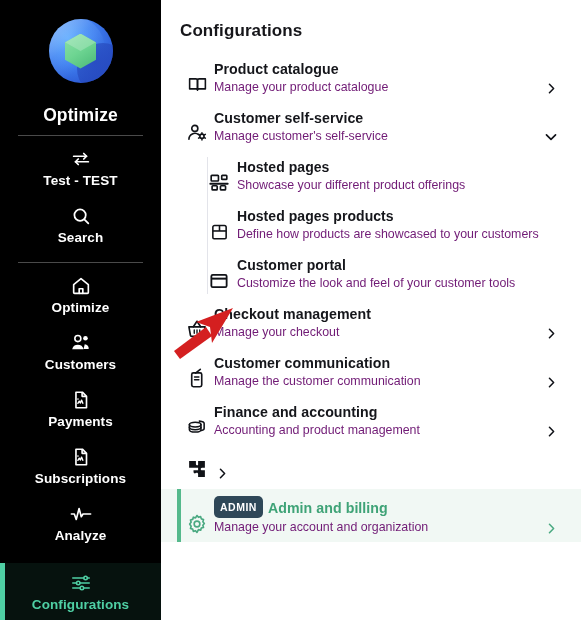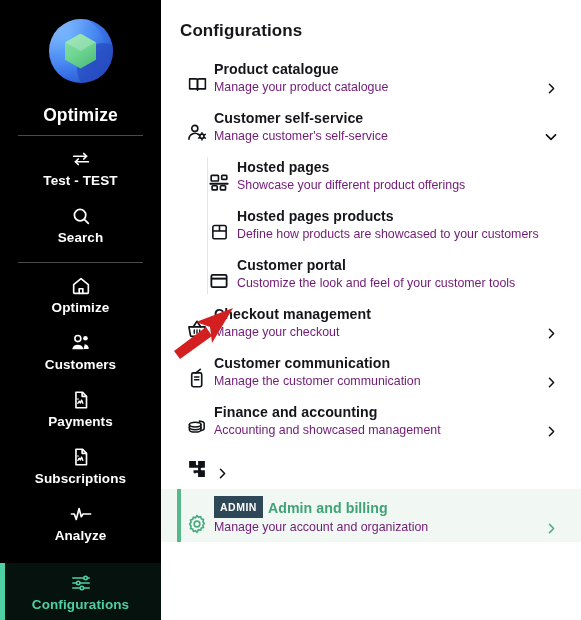--- a/index.html
+++ b/index.html
@@ -210,21 +210,21 @@
   .row.highlight .row-title { color: #3fa377; }
   .row.highlight .row-chev { color: #4aa981; }
   .badge {
     display: inline-block;
     background: #2f4858;
     color: #ffffff;
     font-size: 10.5px;
     font-weight: 700;
     letter-spacing: .5px;
     padding: 2px 6px 2px 6px;
-    border-radius: 0;
+    border-radius: 5px;
     vertical-align: 2px;
     margin-right: 5px;
   }
 
   
   .annot {
     position: absolute;
     left: 0; top: 0;
     width: 581px; height: 620px;
     pointer-events: none;
@@ -480,21 +480,21 @@
         <div class="row-ico">
           <svg width="22" height="22" viewBox="0 0 24 24" fill="none" stroke="#111318" stroke-width="1.7" stroke-linecap="round" stroke-linejoin="round">
             <ellipse cx="10" cy="9.4" rx="6.3" ry="2.5"></ellipse>
             <path d="M3.7 9.4v5.6c0 1.4 2.8 2.5 6.3 2.5s6.3-1.1 6.3-2.5V9.4"></path>
             <path d="M3.7 12.4c0 1.4 2.8 2.5 6.3 2.5s6.3-1.1 6.3-2.5"></path>
             <path d="M14.6 5.6c3 .3 5.2 1.3 5.2 2.5v5.6c0 .9-1.2 1.7-3 2.1"></path>
           </svg>
         </div>
         <div class="row-text">
           <div class="row-title">Finance and accounting</div>
-          <div class="row-sub">Accounting and showcased management</div>
+          <div class="row-sub">Accounting and product management</div>
         </div>
         <div class="row-chev">
           <svg width="13" height="13" viewBox="0 0 16 16" fill="none" stroke="#101218" stroke-width="1.9" stroke-linecap="round" stroke-linejoin="round">
               <path d="M5.5 2.8L10.6 8l-5.1 5.2"></path>
             </svg>
         </div>
       </div>
 
       <div class="row">
         <div class="row-ico">

